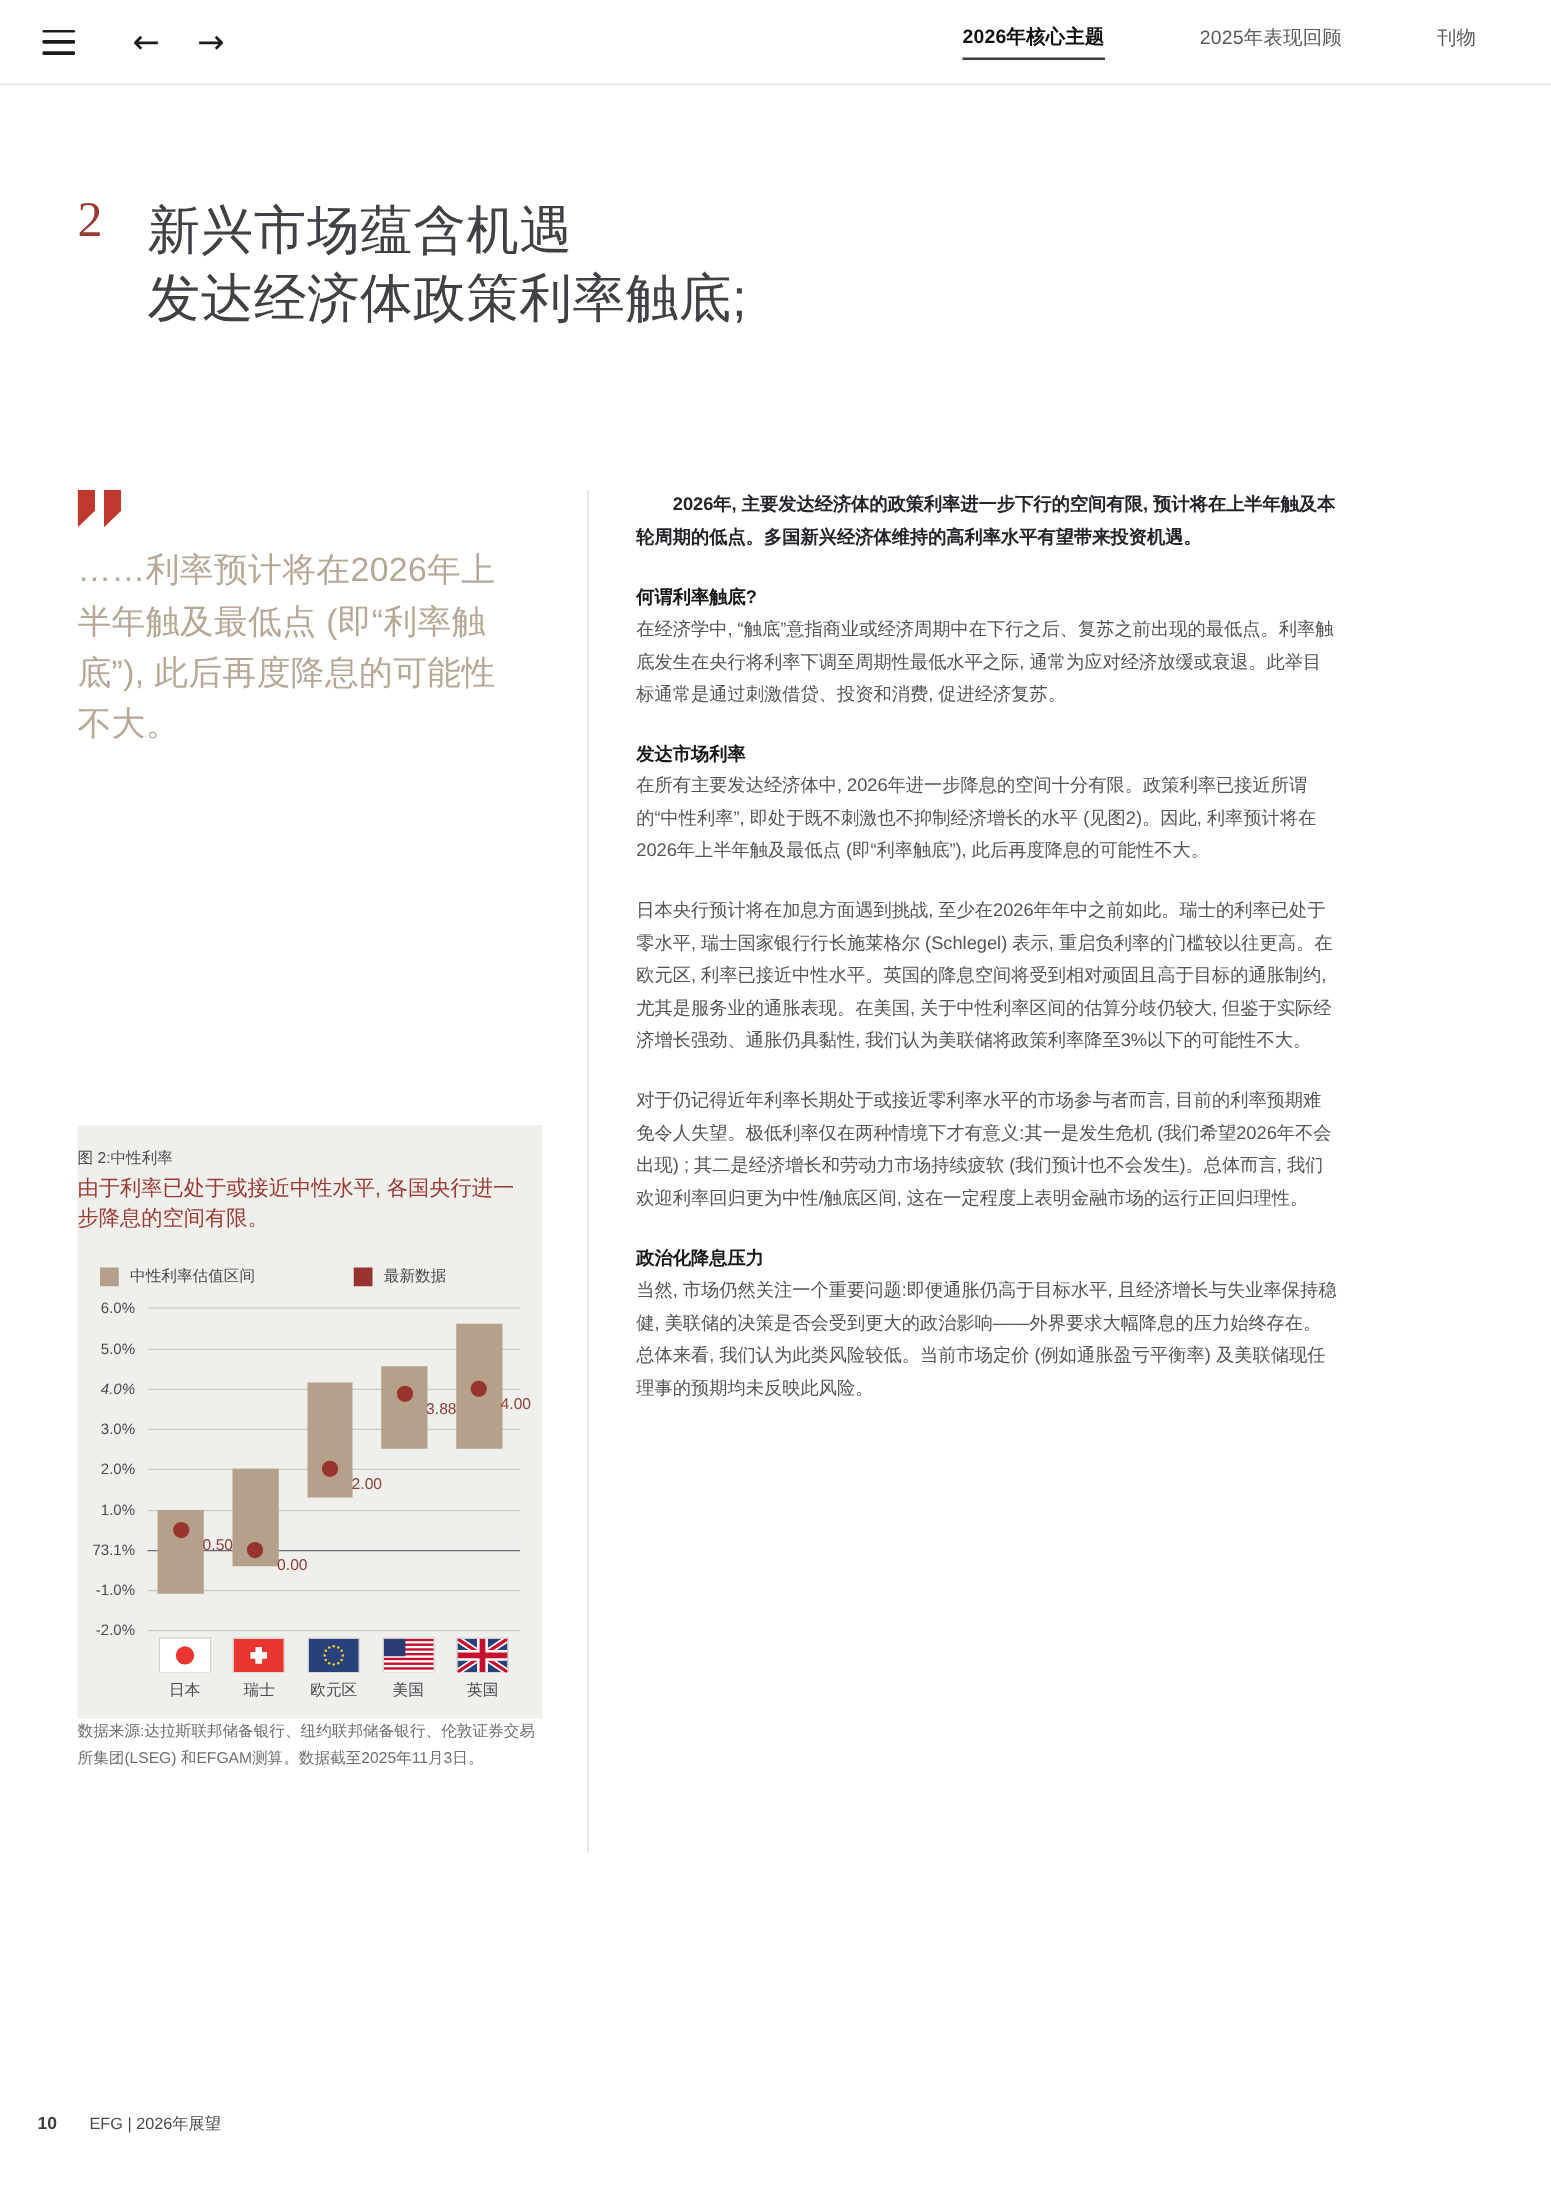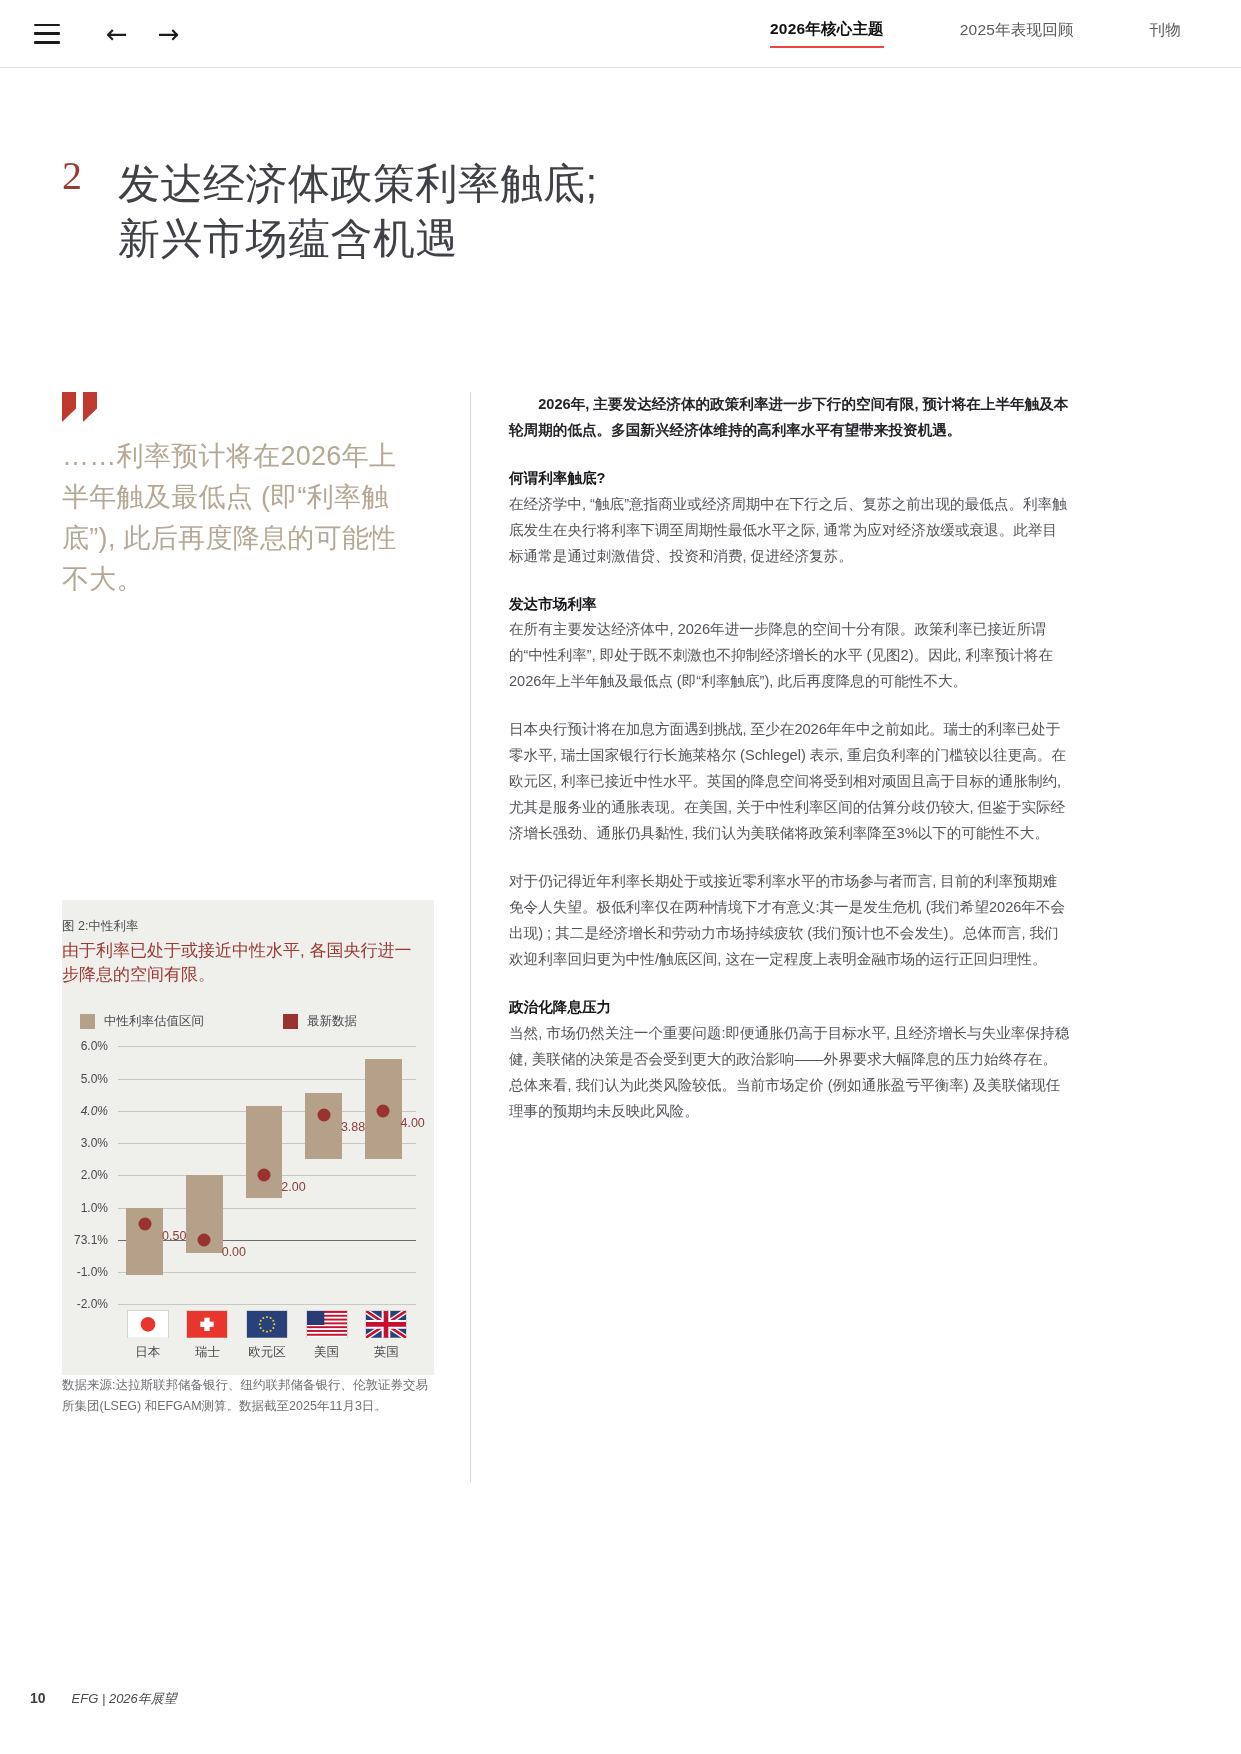--- a/index.html
+++ b/index.html
@@ -31,21 +31,21 @@
   .navarrows { display:flex; gap:30px; margin-left:46px; }
   .arrow { font-size:26px; line-height:1; color:#1b1b1b; cursor:pointer; font-family:"DejaVu Sans", sans-serif; }
 
   .topnav { margin-left:auto; display:flex; align-items:center; gap:0; }
   .topnav-item {
     font-size:15.5px; color:#5a5a5a; padding:0 0 6px 0; cursor:pointer;
     letter-spacing:0.2px;
   }
   .topnav-item + .topnav-item { margin-left:76px; }
   .topnav-item.active {
-    color:#111; font-weight:bold; border-bottom:2px solid #ef4444;
+    color:#111; font-weight:bold; border-bottom:2px solid #404040;
   }
   .topnav-item:last-child { margin-right:0; }
 
   
   .title-wrap {
     margin: 88px 0 0 62px;
     display:flex;
     align-items:flex-start;
   }
   .chapter-num {
@@ -153,21 +153,21 @@
   .subhead { font-size:14.6px; line-height:1.7; color:#18181c; font-weight:bold; margin:0 0 1px 0; }
   .para { font-size:14.6px; line-height:1.78; color:#54545a; margin:0 0 22px 0; }
 
   
   .footer {
     position:absolute; left:30px; bottom:46px;
     display:flex; align-items:flex-start; gap:26px;
     font-size:13px; color:#3c3c42;
   }
   .footer .pg { font-weight:bold; font-size:14px; }
-  .footer .ft { color:#4a4a4e;font-style:italic; }
+  .footer .ft { color:#4a4a4e; }
 </style>
 </head>
 <body>
 
 <div class="topbar">
   <div class="hamburger">
     <span></span>
     <span></span>
     <span></span>
   </div>
@@ -178,22 +178,22 @@
   <div class="topnav">
     <div class="topnav-item active">2026年核心主题</div>
     <div class="topnav-item">2025年表现回顾</div>
     <div class="topnav-item">刊物</div>
   </div>
 </div>
 
 <div class="title-wrap">
   <div class="chapter-num">2</div>
   <div class="chapter-title">
+    <div>新兴市场蕴含机遇</div>
     <div>发达经济体政策利率触底;</div>
-    <div>新兴市场蕴含机遇</div>
   </div>
 </div>
 
 <div class="cols">
 
   <div class="col-left">
 
     <div class="quote-mark">
       <i></i><i></i>
     </div>

